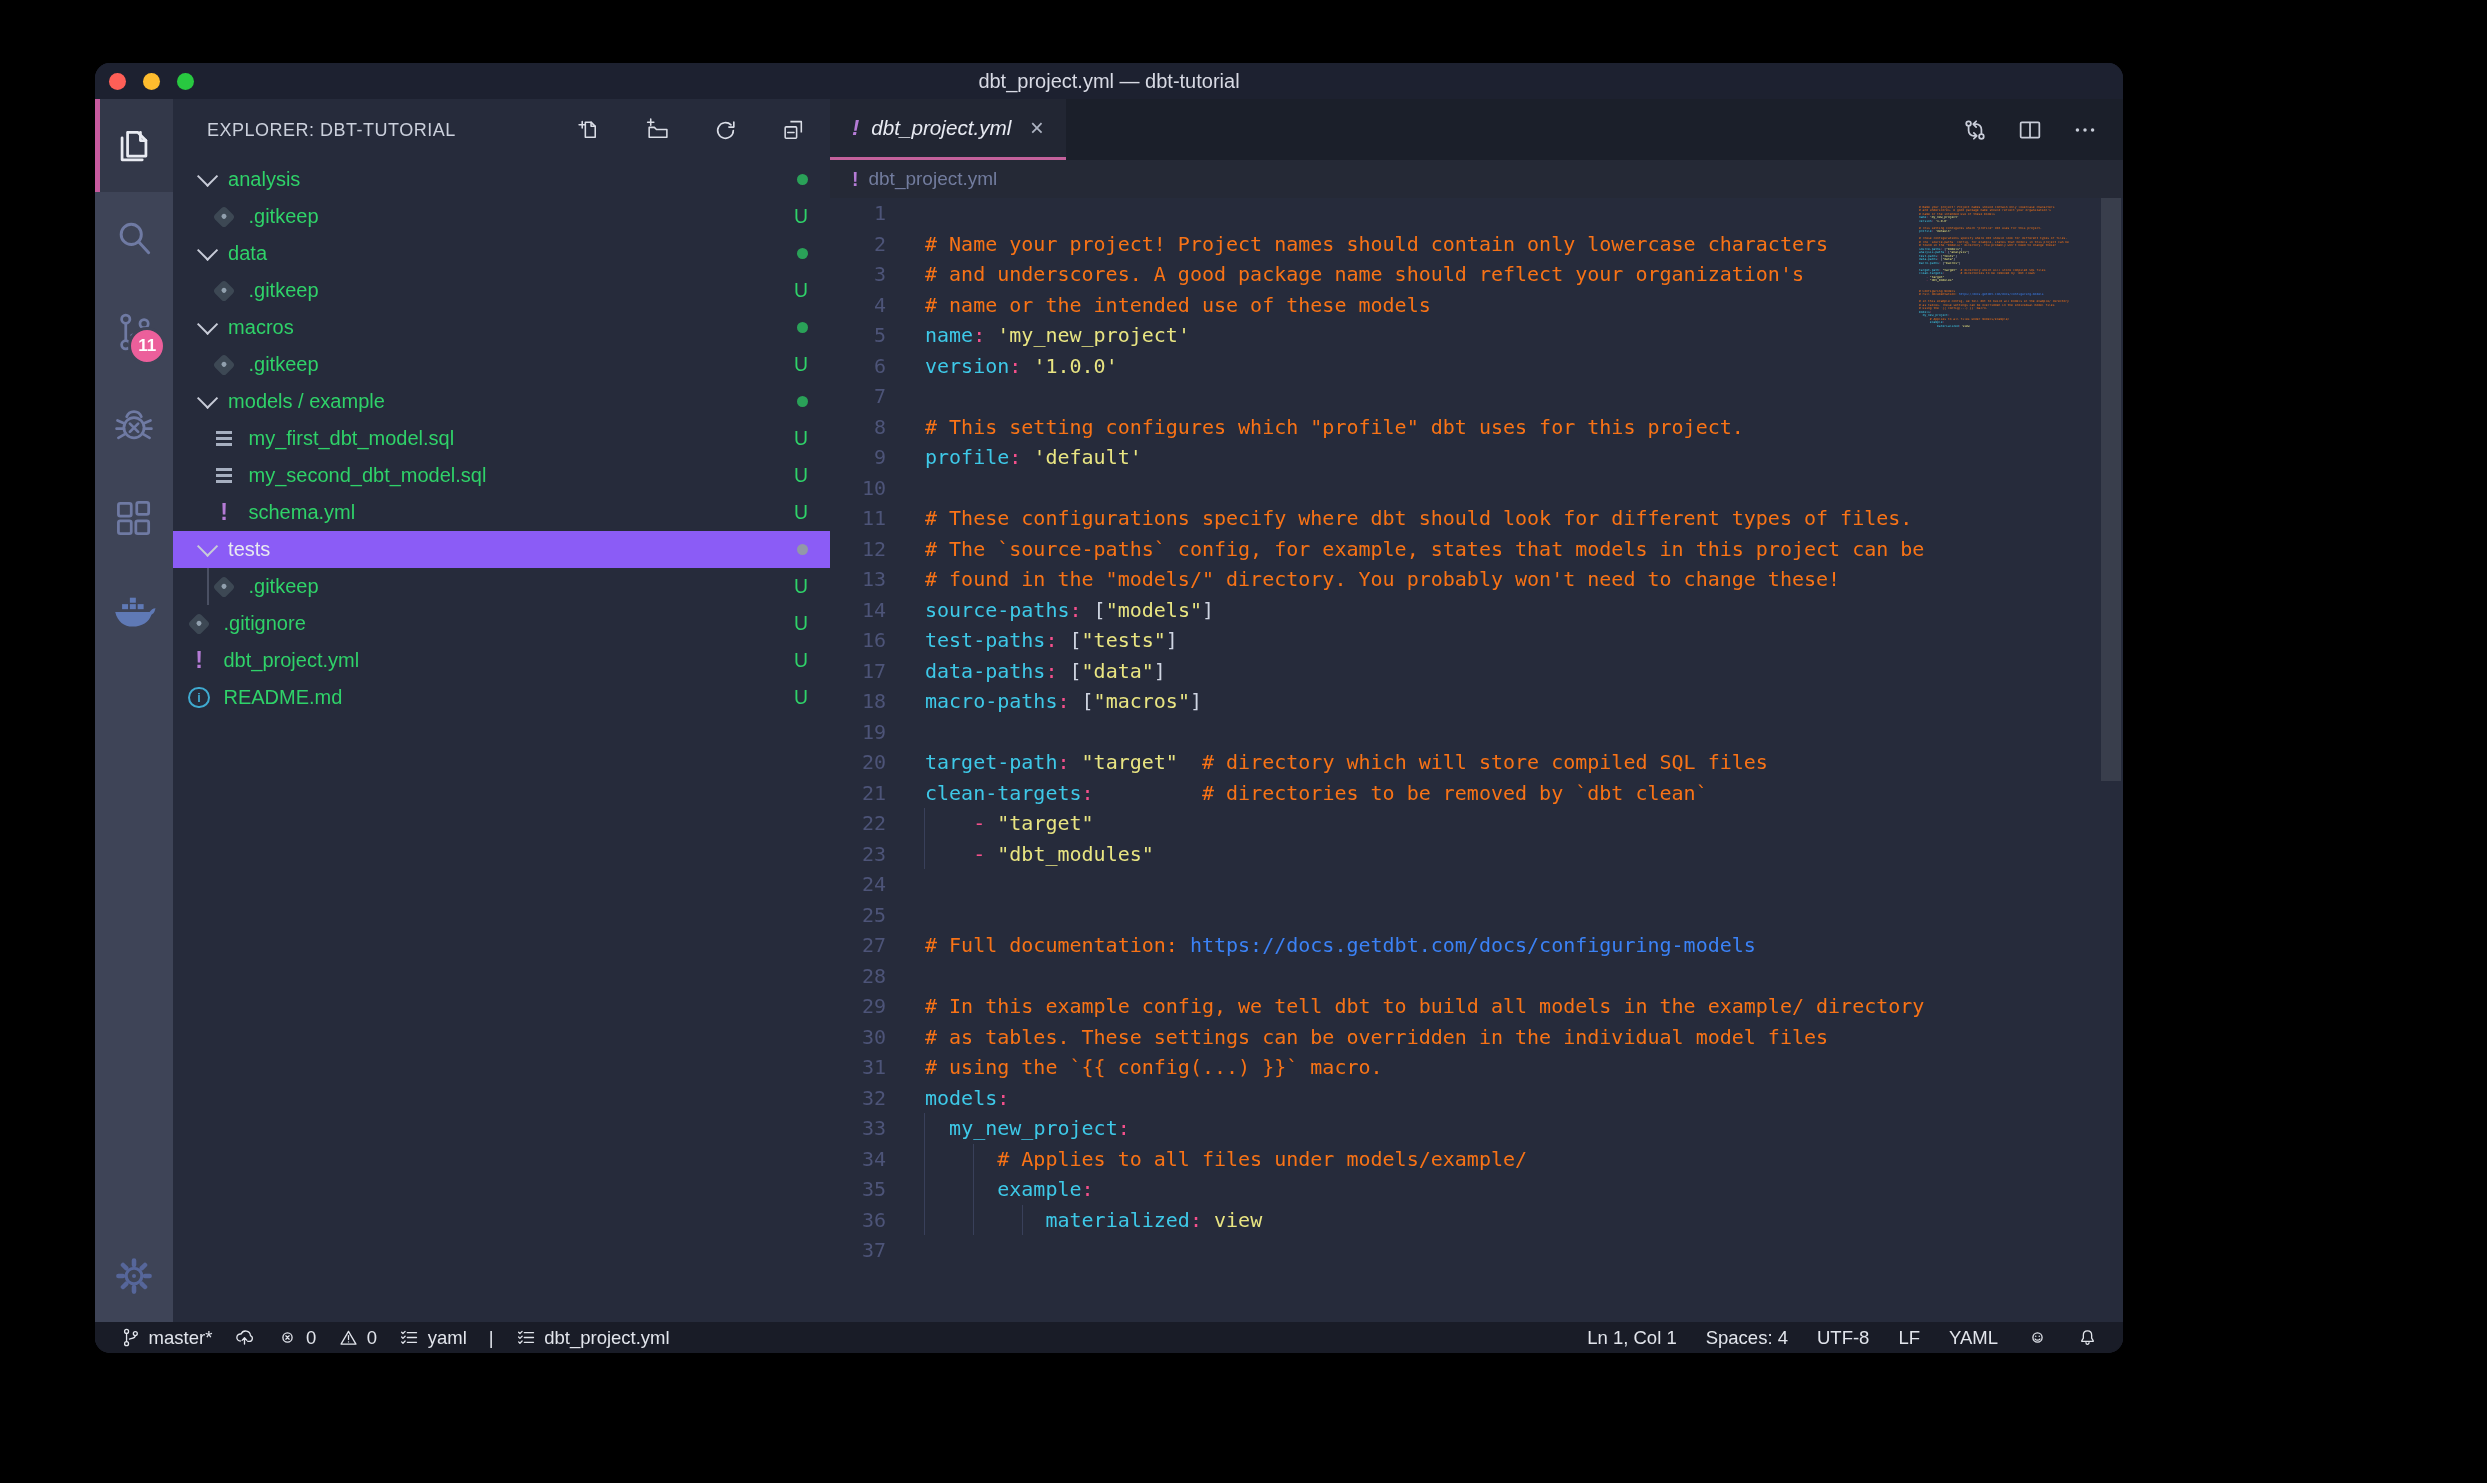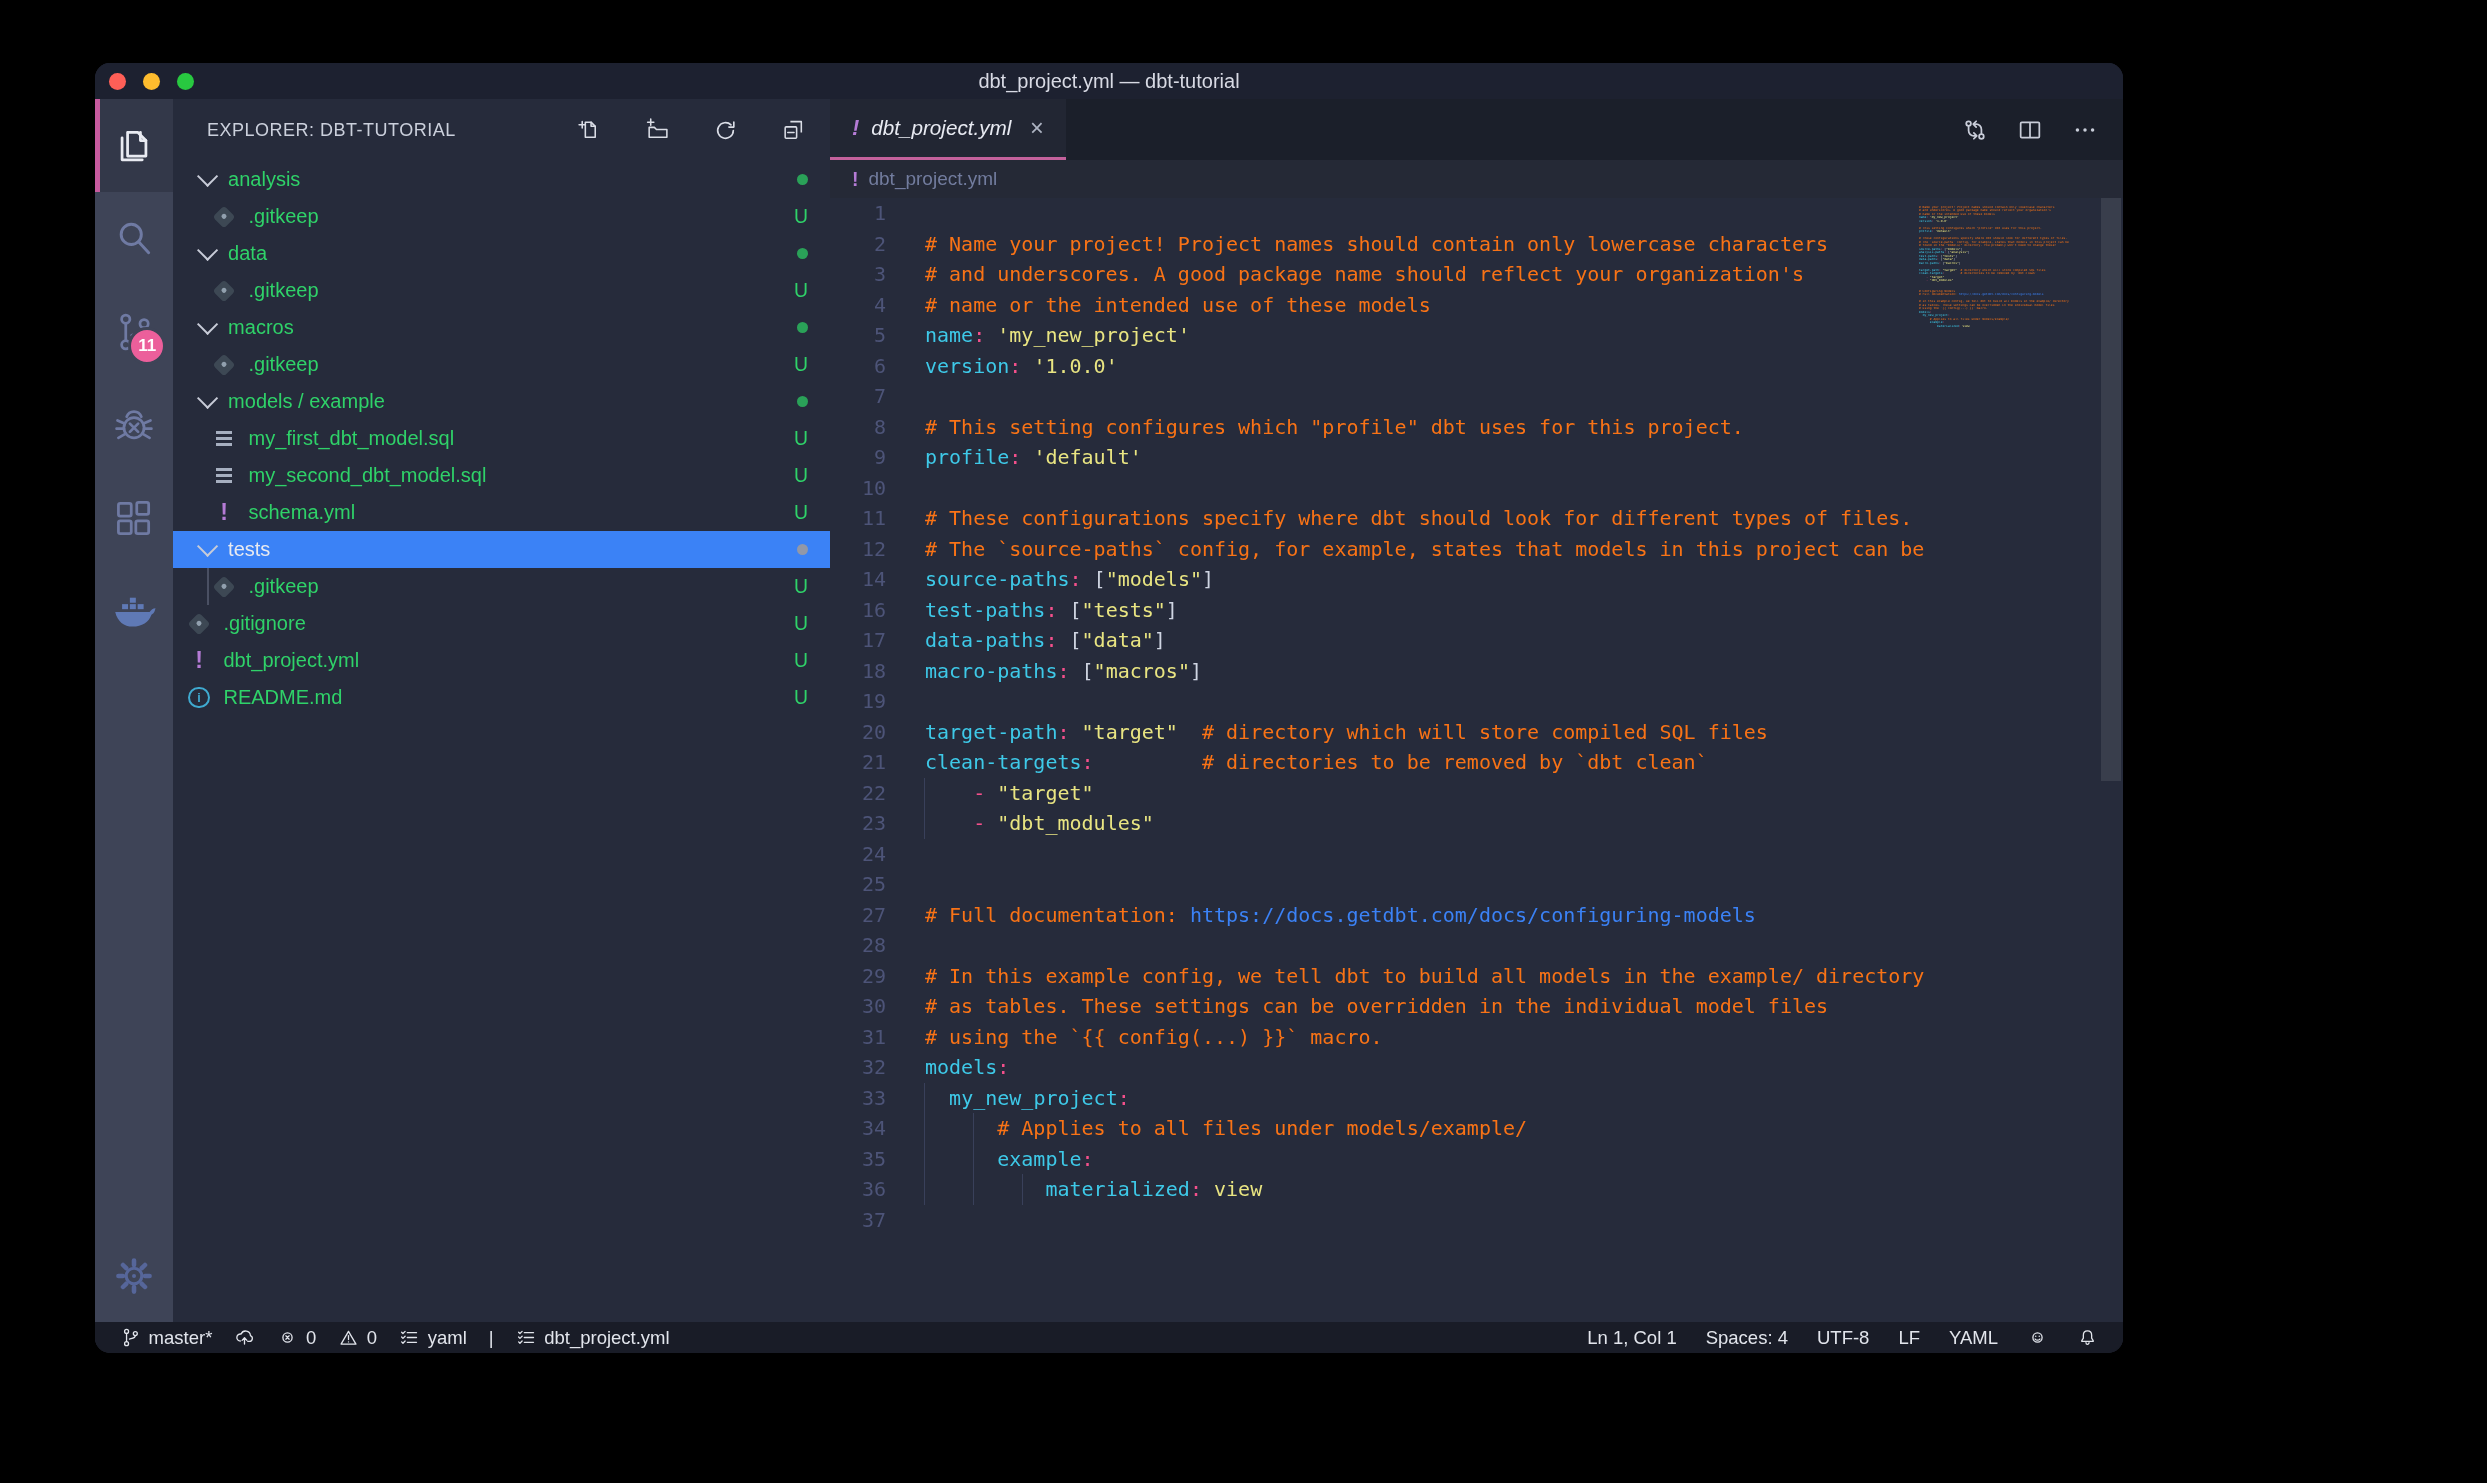--- a/index.html
+++ b/index.html
@@ -27,21 +27,21 @@
   .scm-badge{position:absolute;right:6.7px;bottom:13.5px;width:32px;height:32px;border-radius:50%;
              background:#EC5F9B;border:3.4px solid #3E4457;color:#fff;font-size:17px;font-weight:bold;
              display:flex;align-items:center;justify-content:center}
   
   .sidebar{width:657px;background:#262B3B;flex:none;display:flex;flex-direction:column;min-height:0}
   .sb-head{height:62px;flex:none;display:flex;align-items:center;padding:0 23.6px 0 34px;gap:43px}
   .sb-title{flex:1;color:#CBD0DC;font-size:18px;letter-spacing:0.5px}
   .sb-head svg{width:25px;height:25px;color:#DADDE6;flex:none}
   .tree{flex:1;overflow:hidden}
   .row{height:37px;display:flex;align-items:center;color:#2FD269;font-size:20px;position:relative}
-  .row.sel{background:#3b82f6;color:#E8EAF0}
+  .row.sel{background:#8b5cf6;color:#E8EAF0}
   .chev{width:12.6px;height:12.6px;border-left:2.1px solid #C8CCD8;border-bottom:2.1px solid #C8CCD8;
         transform:rotate(-45deg);margin:-6.7px 0 0 27px;flex:none}
   .row .label{margin-left:13.5px}
   .row .fic{flex:none;display:flex;align-items:center;justify-content:center;width:22px;height:23.6px}
   .row.lv1 .fic{margin-left:40px}.row.lv0f .fic{margin-left:15px}
   .icon-git{width:16px;height:16px;background:#3D4854;transform:rotate(45deg);border-radius:3.4px;position:relative}
   .icon-git::after{content:"";position:absolute;left:5px;top:5px;width:5px;height:5px;border-radius:50%;background:#91A0AE}
   .icon-sql{width:16px;height:14.3px;background:repeating-linear-gradient(#A6AFC0 0 3px,transparent 3px 5.9px)}
   .icon-yaml{color:#B57BD6;font-weight:bold;font-size:23px;font-family:"Liberation Sans",sans-serif}
   .icon-info{width:17.7px;height:17.7px;border:2.1px solid #3FAAD0;border-radius:50%;color:#3FAAD0;
@@ -434,20 +434,21 @@
           <div class="cl"><span class="g">3</span><span class="t"><span class="tk-c"># and underscores. A good package name should reflect your organization's</span></span></div>
           <div class="cl"><span class="g">4</span><span class="t"><span class="tk-c"># name or the intended use of these models</span></span></div>
           <div class="cl"><span class="g">5</span><span class="t"><span class="tk-k">name</span><span class="tk-p">:</span><span class="tk-t"> </span><span class="tk-s">'my_new_project'</span></span></div>
           <div class="cl"><span class="g">6</span><span class="t"><span class="tk-k">version</span><span class="tk-p">:</span><span class="tk-t"> </span><span class="tk-s">'1.0.0'</span></span></div>
           <div class="cl"><span class="g">7</span><span class="t"></span></div>
           <div class="cl"><span class="g">8</span><span class="t"><span class="tk-c"># This setting configures which "profile" dbt uses for this project.</span></span></div>
           <div class="cl"><span class="g">9</span><span class="t"><span class="tk-k">profile</span><span class="tk-p">:</span><span class="tk-t"> </span><span class="tk-s">'default'</span></span></div>
           <div class="cl"><span class="g">10</span><span class="t"></span></div>
           <div class="cl"><span class="g">11</span><span class="t"><span class="tk-c"># These configurations specify where dbt should look for different types of files.</span></span></div>
           <div class="cl"><span class="g">12</span><span class="t"><span class="tk-c"># The `source-paths` config, for example, states that models in this project can be</span></span></div>
+          <div class="cl"><span class="g">13</span><span class="t"><span class="tk-c"># found in the "models/" directory. You probably won't need to change these!</span></span></div>
           <div class="cl"><span class="g">14</span><span class="t"><span class="tk-k">source-paths</span><span class="tk-p">:</span><span class="tk-t"> </span><span class="tk-b">[</span><span class="tk-s">"models"</span><span class="tk-b">]</span></span></div>
           <div class="cl"><span class="g">16</span><span class="t"><span class="tk-k">test-paths</span><span class="tk-p">:</span><span class="tk-t"> </span><span class="tk-b">[</span><span class="tk-s">"tests"</span><span class="tk-b">]</span></span></div>
           <div class="cl"><span class="g">17</span><span class="t"><span class="tk-k">data-paths</span><span class="tk-p">:</span><span class="tk-t"> </span><span class="tk-b">[</span><span class="tk-s">"data"</span><span class="tk-b">]</span></span></div>
           <div class="cl"><span class="g">18</span><span class="t"><span class="tk-k">macro-paths</span><span class="tk-p">:</span><span class="tk-t"> </span><span class="tk-b">[</span><span class="tk-s">"macros"</span><span class="tk-b">]</span></span></div>
           <div class="cl"><span class="g">19</span><span class="t"></span></div>
           <div class="cl"><span class="g">20</span><span class="t"><span class="tk-k">target-path</span><span class="tk-p">:</span><span class="tk-t"> </span><span class="tk-s">"target"</span><span class="tk-t">  </span><span class="tk-c"># directory which will store compiled SQL files</span></span></div>
           <div class="cl"><span class="g">21</span><span class="t"><span class="tk-k">clean-targets</span><span class="tk-p">:</span><span class="tk-t">         </span><span class="tk-c"># directories to be removed by `dbt clean`</span></span></div>
           <div class="cl"><span class="g">22</span><span class="t"><span class="tk-t">    </span><span class="tk-p">-</span><span class="tk-t"> </span><span class="tk-s">"target"</span></span><span class="ig" style="left: 94px;"></span></div>
           <div class="cl"><span class="g">23</span><span class="t"><span class="tk-t">    </span><span class="tk-p">-</span><span class="tk-t"> </span><span class="tk-s">"dbt_modules"</span></span><span class="ig" style="left: 94px;"></span></div>
           <div class="cl"><span class="g">24</span><span class="t"></span></div>

